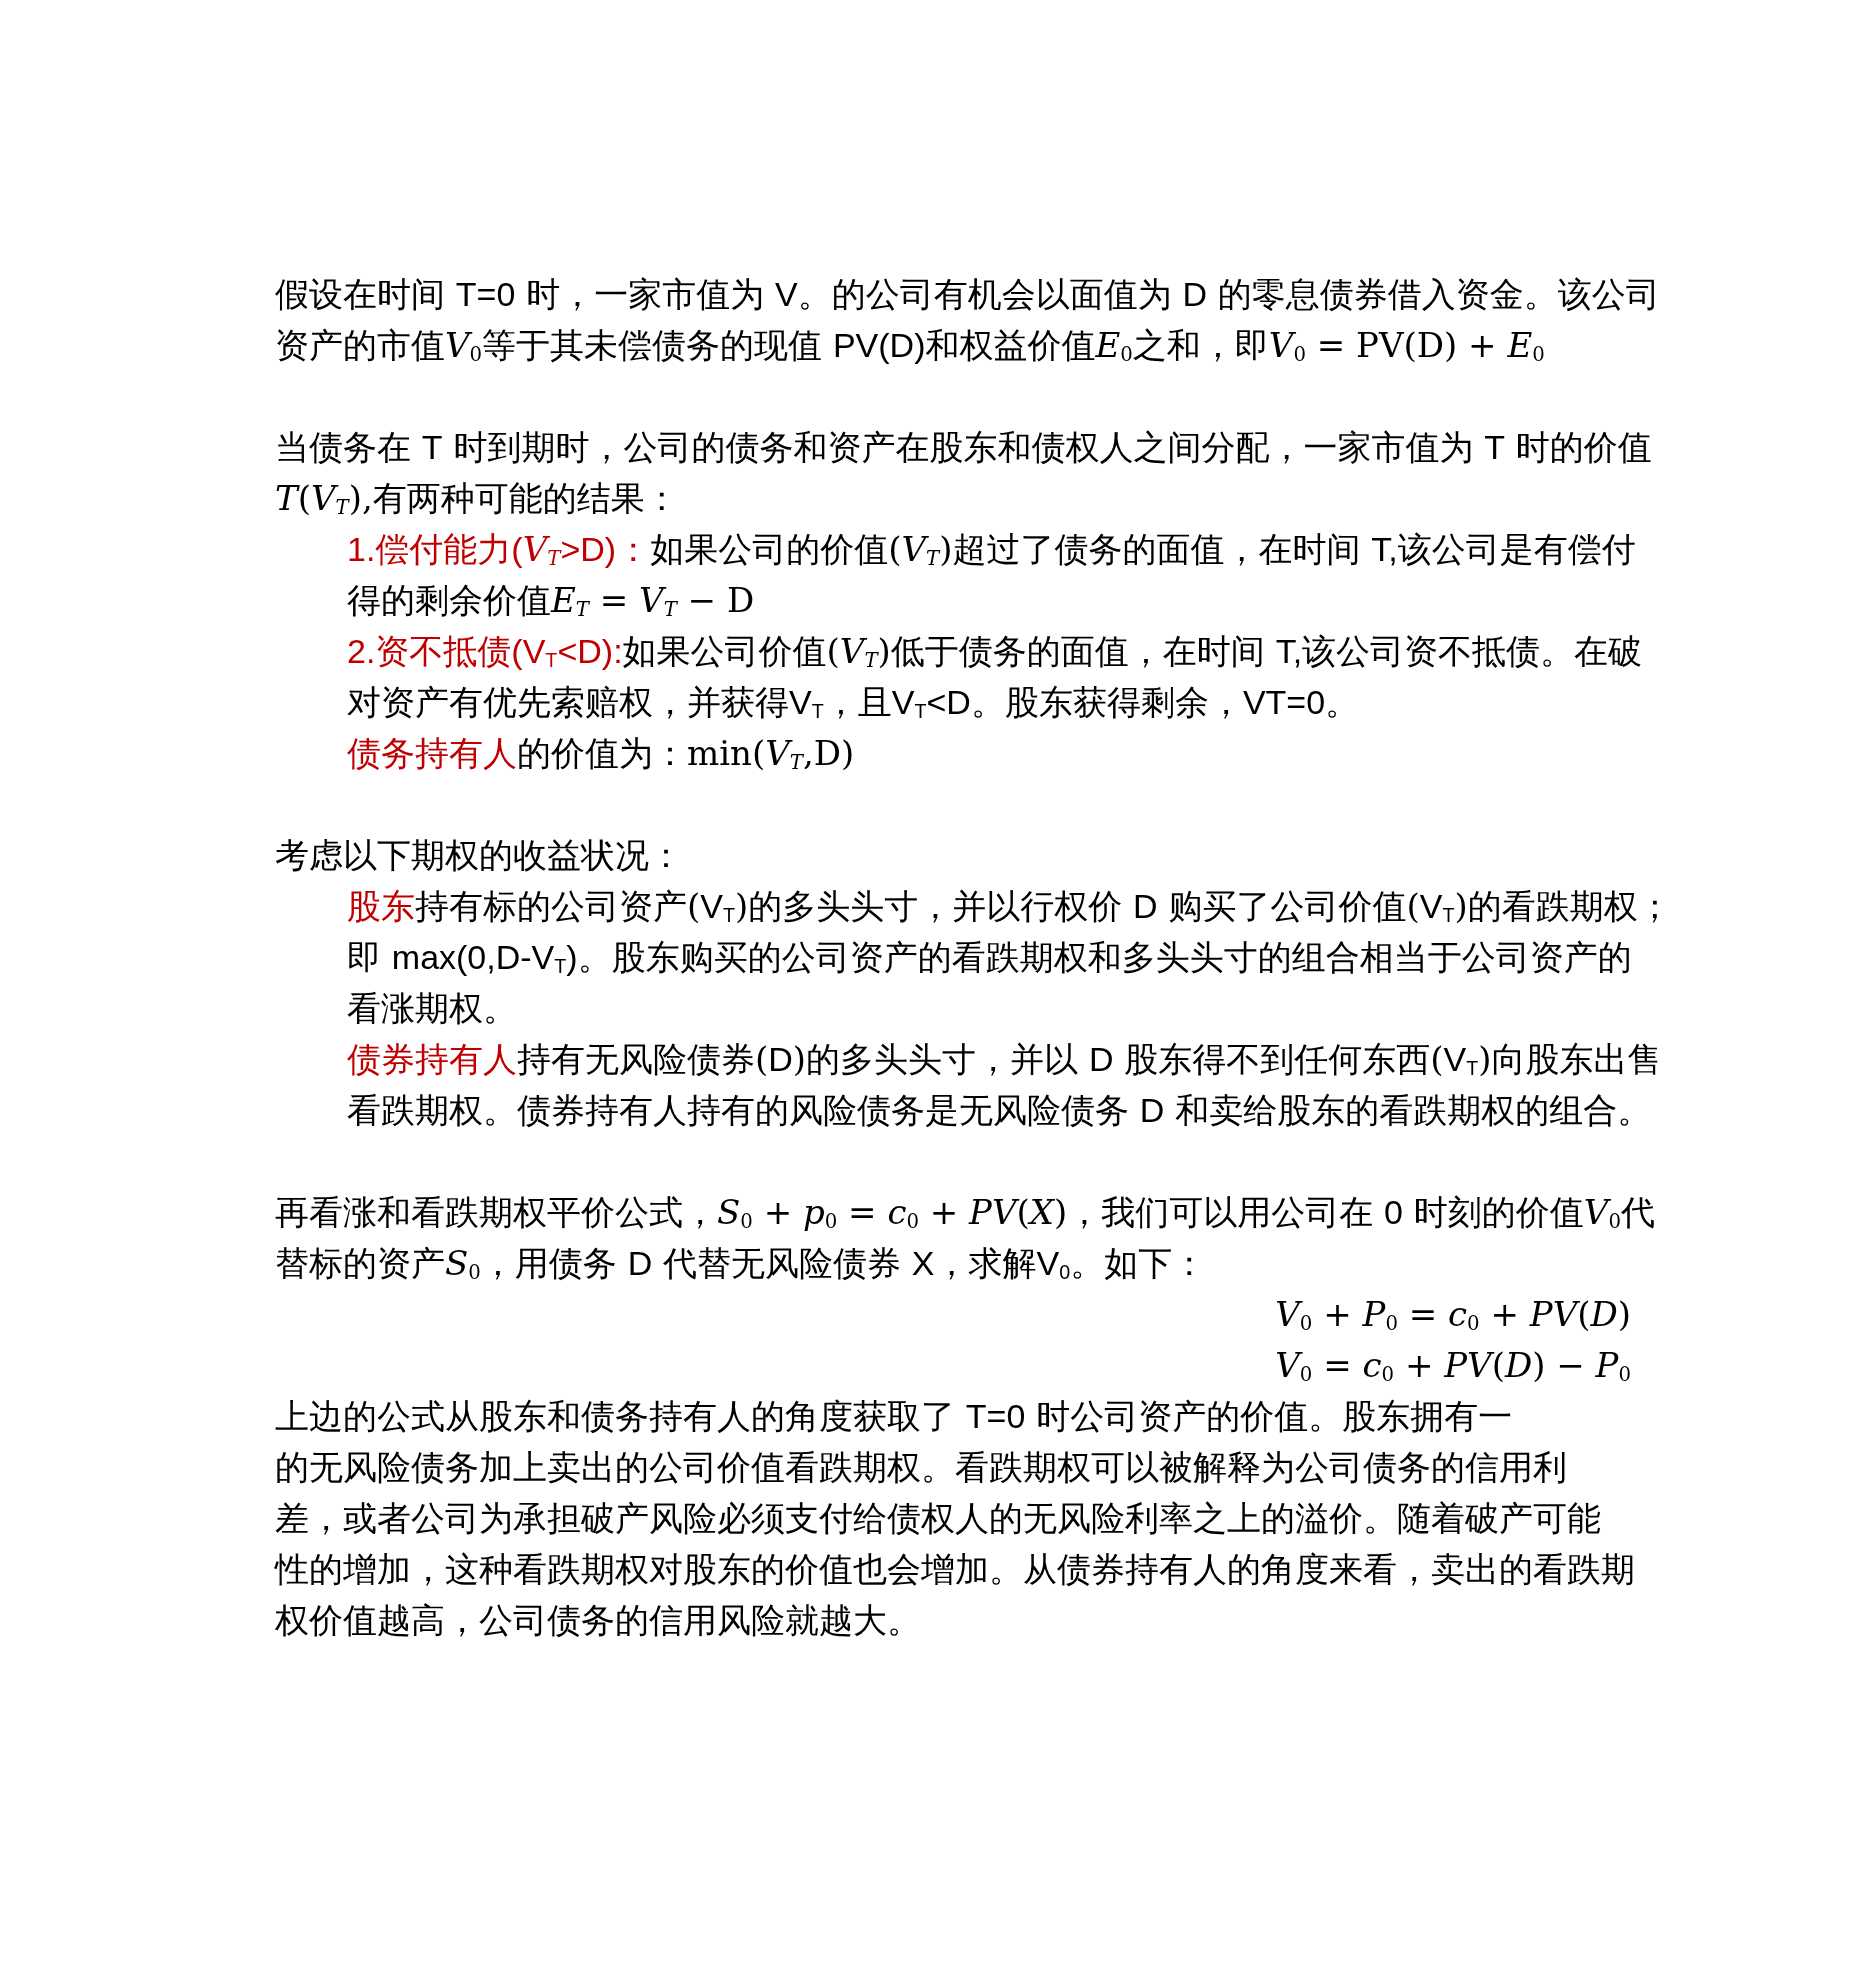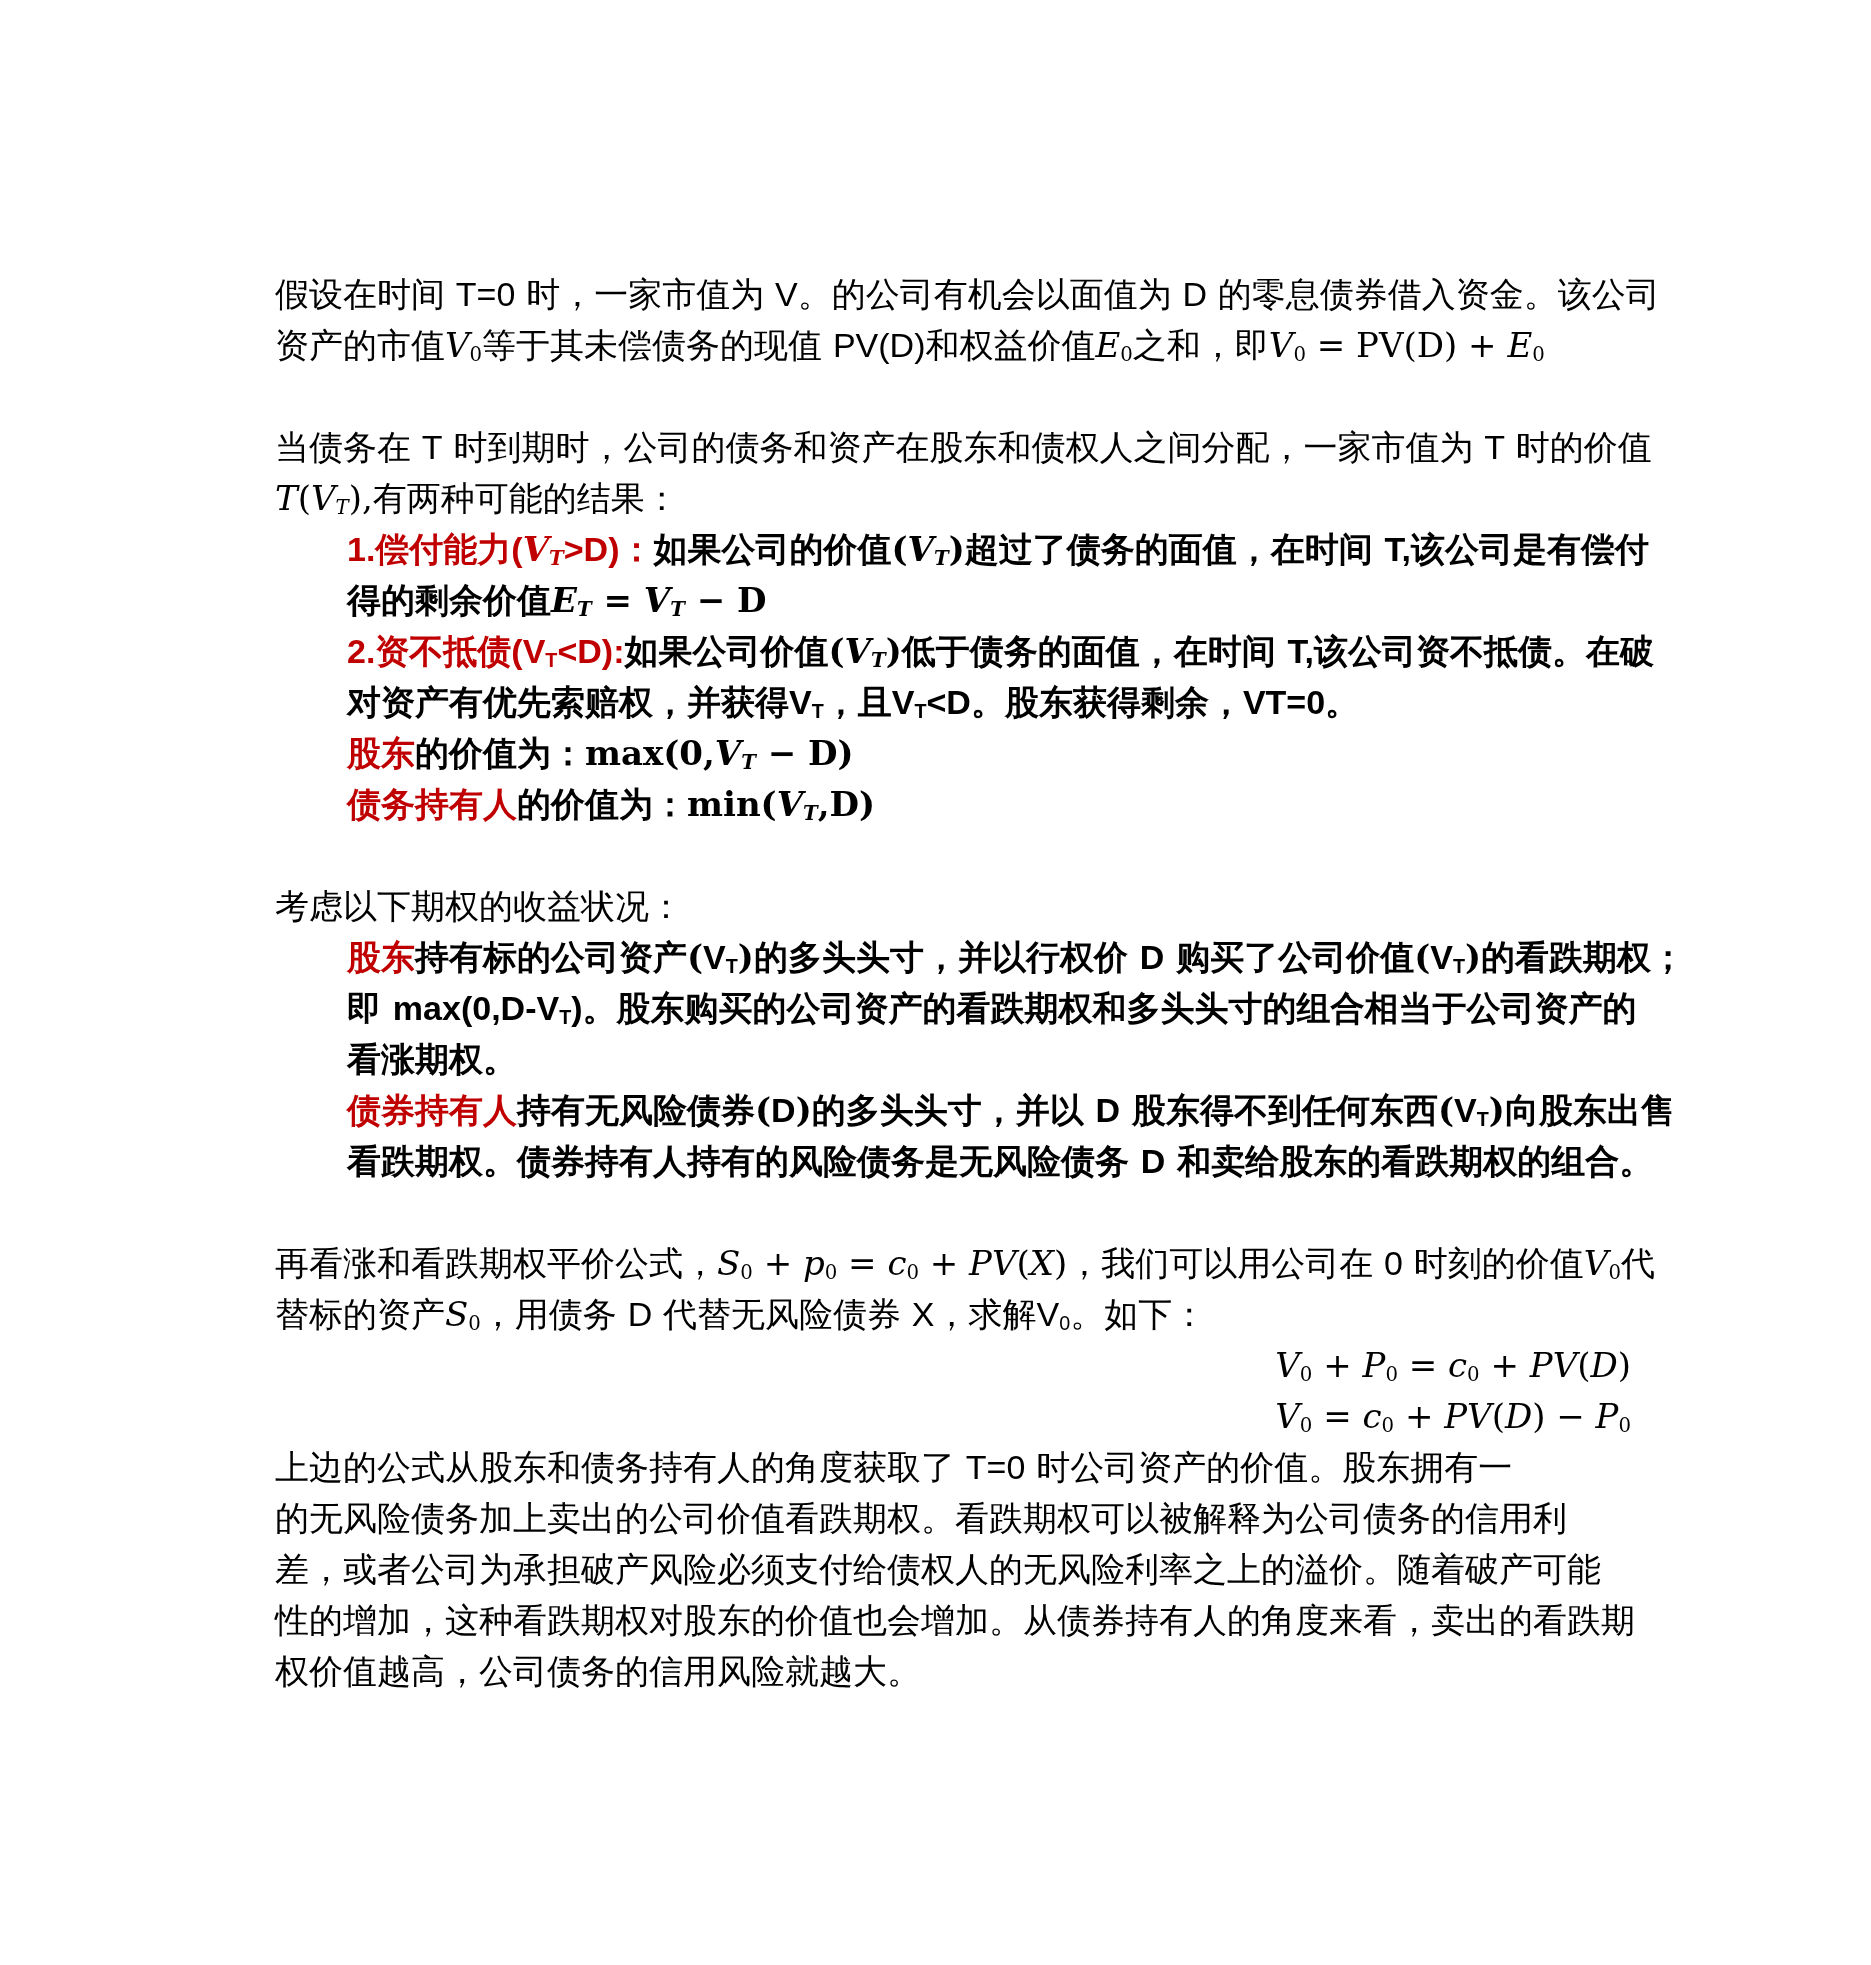--- a/index.html
+++ b/index.html
@@ -28,21 +28,21 @@
     font-family: "DejaVu Serif", "Liberation Serif", serif;
     font-size: 34px;
     line-height: 51px;
     color: #000000;
   }
   .line {
     white-space: nowrap;
     height: 51px;
     text-align: left;
   }
-  .line.indent { padding-left: 72px; font-weight: bold; }
+  .line.indent { padding-left: 72px; }
   .line.center { text-align: right; }
   .line.blank  { height: 51px; }
   .f-lat {
     font-family: "Liberation Sans", "DejaVu Sans", sans-serif;
   }
   .f-m {
     font-family: "DejaVu Serif", "Liberation Serif", serif;
     font-style: italic;
   }
   .f-mu {
@@ -65,21 +65,20 @@
         <div class="line"><span>资产的市值</span><span class="f-m">V</span><span class="f-mu sub">0</span><span>等于其未偿债务的现值 </span><span class="f-lat">PV(D)</span><span>和权益价值</span><span class="f-m">E</span><span class="f-mu sub">0</span><span>之和，即</span><span class="f-m">V</span><span class="f-mu sub">0</span><span class="f-mu"> = PV(D) + </span><span class="f-m">E</span><span class="f-mu sub">0</span></div>
       </div>
       <div class="line blank"></div>
       <div>
         <div class="line"><span>当债务在 </span><span class="f-lat">T</span><span> 时到期时，公司的债务和资产在股东和债权人之间分配，一家市值为 </span><span class="f-lat">T</span><span> 时的价值</span></div>
         <div class="line"><span class="f-m">T</span><span class="f-mu">(</span><span class="f-m">V</span><span class="f-m sub">T</span><span class="f-mu">)</span><span>,有两种可能的结果：</span></div>
         <div class="line indent"><span class="f-lat c-red">1.</span><span class="c-red">偿付能力</span><span class="f-lat c-red">(</span><span class="f-m c-red">V</span><span class="f-m c-red sub">T</span><span class="f-lat c-red">&gt;D)</span><span class="c-red">：</span><span>如果公司的价值(</span><span class="f-m">V</span><span class="f-m sub">T</span><span>)超过了债务的面值，在时间 </span><span class="f-lat">T,</span><span>该公司是有偿付</span></div>
         <div class="line indent"><span>得的剩余价值</span><span class="f-m">E</span><span class="f-m sub">T</span><span class="f-mu"> = </span><span class="f-m">V</span><span class="f-m sub">T</span><span class="f-mu"> − </span><span class="f-mu">D</span></div>
         <div class="line indent"><span class="f-lat c-red">2.</span><span class="c-red">资不抵债</span><span class="f-lat c-red">(V</span><span class="f-lat c-red sub">T</span><span class="f-lat c-red">&lt;D)</span><span class="f-lat c-red">:</span><span>如果公司价值(</span><span class="f-m">V</span><span class="f-m sub">T</span><span>)低于债务的面值，在时间 </span><span class="f-lat">T,</span><span>该公司资不抵债。在破</span></div>
         <div class="line indent"><span>对资产有优先索赔权，并获得</span><span class="f-lat">V</span><span class="f-lat sub">T</span><span>，且</span><span class="f-lat">V</span><span class="f-lat sub">T</span><span class="f-lat">&lt;D</span><span>。股东获得剩余，</span><span class="f-lat">VT=0</span><span>。</span></div>
-        <div class="line indent"><span class="c-red">股东</span><span>的价值为：</span><span class="f-mu">max(0,</span><span class="f-m">V</span><span class="f-m sub">T</span><span class="f-mu"> − </span><span class="f-mu">D)</span></div>
         <div class="line indent"><span class="c-red">债务持有人</span><span>的价值为：</span><span class="f-mu">min(</span><span class="f-m">V</span><span class="f-m sub">T</span><span class="f-mu">,D)</span></div>
       </div>
       <div class="line blank"></div>
       <div>
         <div class="line"><span>考虑以下期权的收益状况：</span></div>
         <div class="line indent"><span class="c-red">股东</span><span>持有标的公司资产(</span><span class="f-lat">V</span><span class="f-lat sub">T</span><span>)的多头头寸，并以行权价 </span><span class="f-lat">D</span><span> 购买了公司价值(</span><span class="f-lat">V</span><span class="f-lat sub">T</span><span>)的看跌期权；</span></div>
         <div class="line indent"><span>即 </span><span class="f-lat">max(0,D-V</span><span class="f-lat sub">T</span><span class="f-lat">)</span><span>。股东购买的公司资产的看跌期权和多头头寸的组合相当于公司资产的</span></div>
         <div class="line indent"><span>看涨期权。</span></div>
         <div class="line indent"><span class="c-red">债券持有人</span><span>持有无风险债券(</span><span class="f-lat">D</span><span>)的多头头寸，并以 </span><span class="f-lat">D</span><span> 股东得不到任何东西(</span><span class="f-lat">V</span><span class="f-lat sub">T</span><span>)向股东出售</span></div>
         <div class="line indent"><span>看跌期权。债券持有人持有的风险债务是无风险债务 </span><span class="f-lat">D</span><span> 和卖给股东的看跌期权的组合。</span></div>

